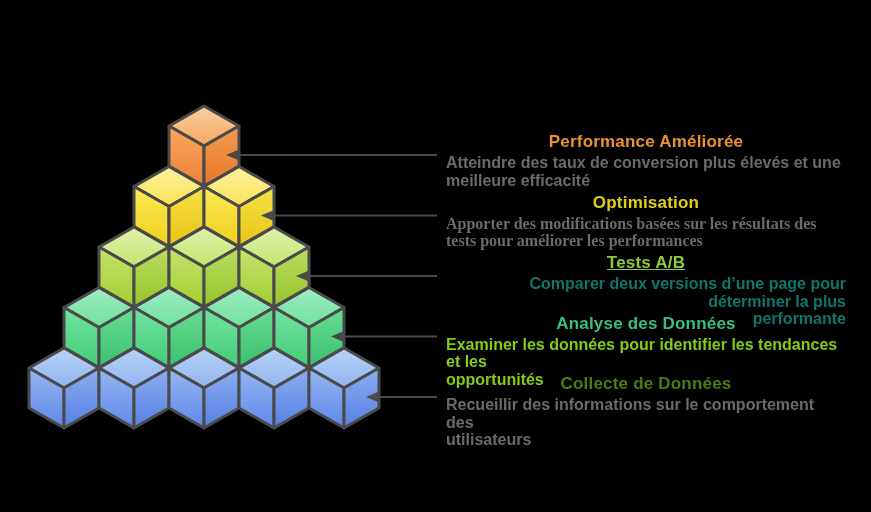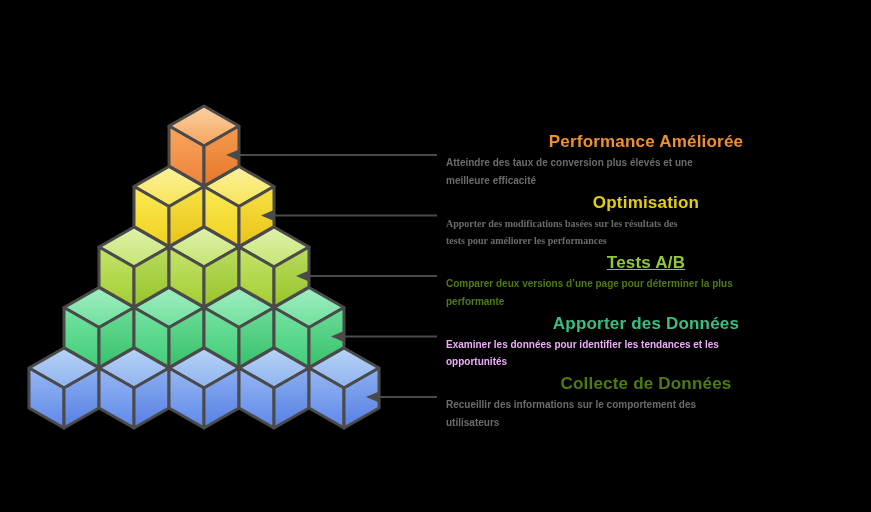--- a/index.html
+++ b/index.html
@@ -27,21 +27,21 @@
     margin: 0;
     font-size: 17px;
     line-height: 21px;
     font-weight: bold;
     letter-spacing: 0.2px;
     white-space: nowrap;
     text-align: center;
   }
   .level-label p {
     margin: 2px 0 0 0;
-    font-size: 10px;
+    font-size: 16px;
     line-height: 17.5px;
     font-weight: bold;
     color: #6B6B6B;
     white-space: pre-line;
   }
   #label-0 { top: 131px; }
   #label-1 { top: 191.5px; }
   #label-2 { top: 252px; }
   #label-3 { top: 312.5px; }
   #label-4 { top: 373px; }
@@ -220,27 +220,27 @@
     </div>
 
     <div class="level-label" id="label-1">
       <h2 style="color: rgb(228, 206, 20);">Optimisation</h2>
       <p style="color: rgb(107, 107, 107); font-family: Liberation Serif, serif;">Apporter des modifications basées sur les résultats des
 tests pour améliorer les performances</p>
     </div>
 
     <div class="level-label" id="label-2">
       <h2 style="color: rgb(146, 200, 60); text-decoration: underline;">Tests A/B</h2>
-      <p style="color: #4d7c0f;">Comparer deux versions d’une page pour déterminer la plus
+      <p style="color: #0f766e; text-align: right;">Comparer deux versions d’une page pour déterminer la plus
 performante</p>
     </div>
 
     <div class="level-label" id="label-3">
-      <h2 style="color: rgb(57, 191, 129);">Apporter des Données</h2>
-      <p style="color: #f0abfc;">Examiner les données pour identifier les tendances et les
+      <h2 style="color: rgb(57, 191, 129);">Analyse des Données</h2>
+      <p style="color: #84cc16;">Examiner les données pour identifier les tendances et les
 opportunités</p>
     </div>
 
     <div class="level-label" id="label-4">
       <h2 style="color: #4d7c0f;">Collecte de Données</h2>
       <p style="color: rgb(107, 107, 107);">Recueillir des informations sur le comportement des
 utilisateurs</p>
     </div>
 
   </div>

